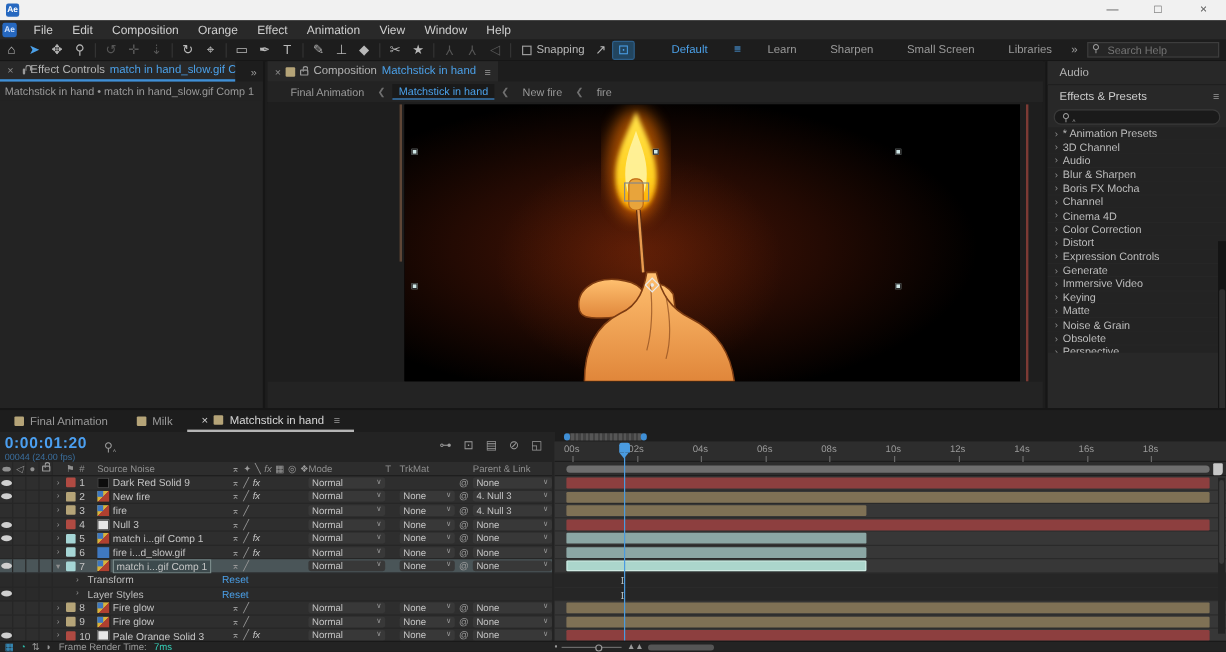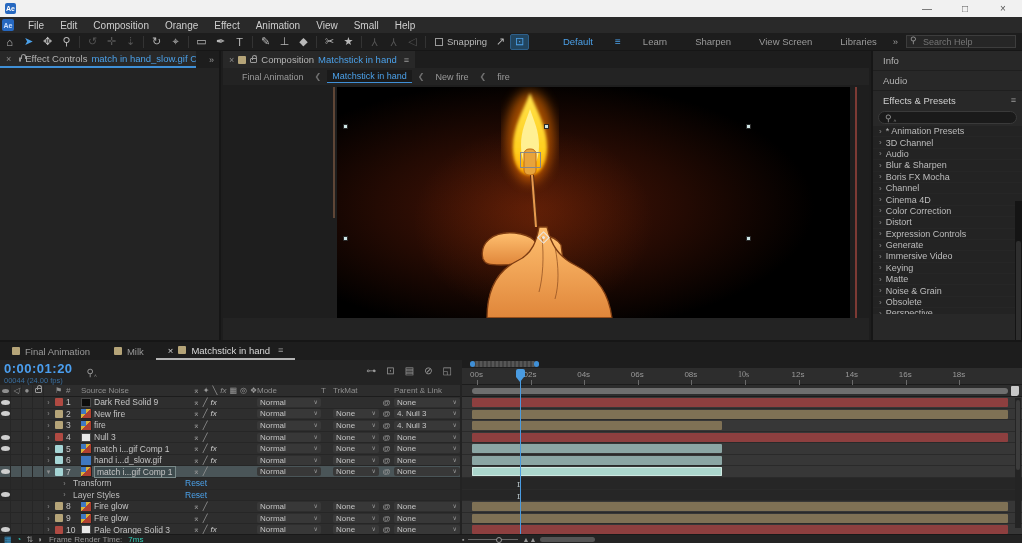--- a/index.html
+++ b/index.html
@@ -189,21 +189,21 @@
 <div id="menubar" class="abs">
   <div id="menu-appicon">Ae</div>
   <div id="menu-items" style="display:flex;height:100%">
       <div class="menu-item">File</div>
       <div class="menu-item">Edit</div>
       <div class="menu-item">Composition</div>
       <div class="menu-item">Orange</div>
       <div class="menu-item">Effect</div>
       <div class="menu-item">Animation</div>
       <div class="menu-item">View</div>
-      <div class="menu-item">Small</div>
+      <div class="menu-item">Window</div>
       <div class="menu-item">Help</div>
     </div>
 </div>
 
 <div id="toolbar" class="abs">
   <div id="tools" style="display:flex;align-items:center">
       <div class="tool">⌂</div>
       <div class="tool active">➤</div>
       <div class="tool">✥</div>
       <div class="tool">⚲</div>
@@ -236,21 +236,21 @@
   <div id="after-snap" style="display:flex;align-items:center;margin-left:4px">
       <div class="tool" style="">↗</div>
       <div class="tool active" style="border: 1px solid rgb(45, 95, 138); background: rgb(34, 69, 95); border-radius: 2px;">⊡</div>
     </div>
   <div id="ws-wrap">
     <div id="workspaces" style="display:flex;align-items:center">
         <div class="ws active">Default</div>
         <div id="ws-menu">≡</div>
         <div class="ws">Learn</div>
         <div class="ws">Sharpen</div>
-        <div class="ws">View Screen</div>
+        <div class="ws">Small Screen</div>
         <div class="ws">Libraries</div>
       </div>
     <span id="ws-more">»</span>
     <div id="help-search-wrap">
       <span class="mag">⚲</span>
       <input id="help-search" placeholder="Search Help" style="">
     </div>
   </div>
 </div>
 
@@ -258,20 +258,21 @@
   <div id="ec-tabstrip" class="tabstrip">
     <div class="tab" id="ec-tab">
       <span class="x">×</span>
       <span class="colorchip" style="background:#9fc6c0"></span>
       <span class="padlock"></span>
       <span>Effect Controls</span>
       <span class="target">match in hand_slow.gif Com</span>
     </div>
     <span id="ec-more">»</span>
   </div>
+  <div id="ec-subtitle">Matchstick in hand • match in hand_slow.gif Comp 1</div>
 </div>
 
 <div id="comp-panel" class="abs">
   <div class="tabstrip">
     <div class="tab">
       <span class="x">×</span>
       <span class="colorchip" style="background:#b5a478"></span>
       <span class="padlock"></span>
       <span>Composition</span>
       <span class="target">Matchstick in hand</span>
@@ -374,21 +375,20 @@
     <div class="bbsep"></div>
     <span class="bbicon">◉</span>
     <span class="bbicon" style="color:#5a5a5a">⊘</span>
     <div class="bbsep"></div>
     <div id="comp-tc-box">0:00:01:20</div>
   </div>
 </div>
 
 <div id="right-panel" class="abs">
   <div id="collapsed-bands">
-      <div class="band">Info</div>
       <div class="band">Audio</div>
     </div>
   <div id="ep-header">
     <span>Effects &amp; Presets</span>
     <span class="hamb">≡</span>
   </div>
   <div id="ep-search">
     <span>⚲</span>
       <span class="caret">‸</span>
   </div>
@@ -702,21 +702,21 @@
           <i></i>
           <i></i>
         </div>
         <div class="c-exp">›</div>
         <div class="c-label">
           <span class="label-sq" style="background: rgb(165, 213, 213);"></span>
         </div>
         <div class="c-num">6</div>
         <div class="c-src">
           <span class="thumb footage" style=""></span>
-          <span class="">hand i...d_slow.gif</span>
+          <span class="">fire i...d_slow.gif</span>
         </div>
         <div class="c-sw">
           <span class="sw-g">⌅</span>
           <span class="sw-g">╱</span>
           <span class="fx">fx</span>
         </div>
         <div class="c-mode">
           <div class="dd">
             <span>Normal</span>
             <span class="caret">∨</span>
@@ -940,21 +940,21 @@
         <span class="rtick" style="left: 8px;">00s</span>
         <span class="rtickline" style="left: 15px;"></span>
         <span class="rtick" style="left: 61.6px;">02s</span>
         <span class="rtickline" style="left: 68.6px;"></span>
         <span class="rtick" style="left: 115.2px;">04s</span>
         <span class="rtickline" style="left: 122.2px;"></span>
         <span class="rtick" style="left: 168.8px;">06s</span>
         <span class="rtickline" style="left: 175.8px;"></span>
         <span class="rtick" style="left: 222.4px;">08s</span>
         <span class="rtickline" style="left: 229.4px;"></span>
-        <span class="rtick" style="left: 276px; font-family: Liberation Serif, serif;">10s</span>
+        <span class="rtick" style="left: 276px;">10s</span>
         <span class="rtickline" style="left: 283px;"></span>
         <span class="rtick" style="left: 329.6px;">12s</span>
         <span class="rtickline" style="left: 336.6px;"></span>
         <span class="rtick" style="left: 383.2px;">14s</span>
         <span class="rtickline" style="left: 390.2px;"></span>
         <span class="rtick" style="left: 436.8px;">16s</span>
         <span class="rtickline" style="left: 443.8px;"></span>
         <span class="rtick" style="left: 490.4px;">18s</span>
         <span class="rtickline" style="left: 497.4px;"></span>
       </div>

